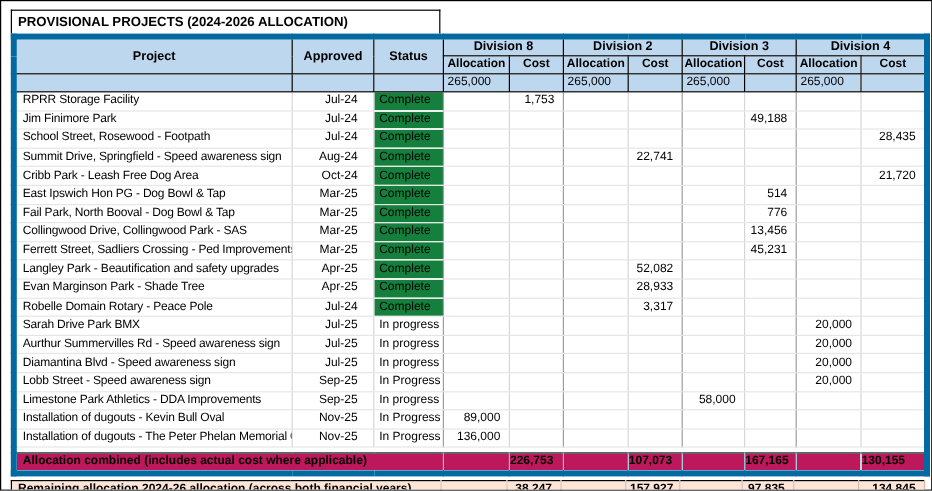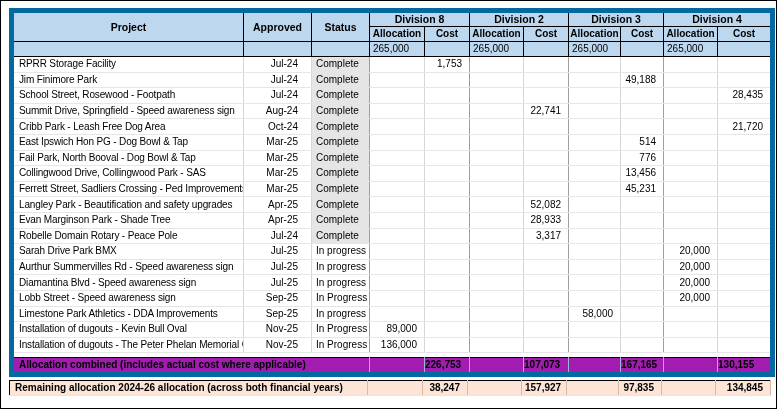--- a/index.html
+++ b/index.html
@@ -60,28 +60,28 @@
     border-right: 1px solid #d6d6d6;
     border-bottom: 1px solid #e6e6e6;
     line-height: 1;
     white-space: nowrap;
     overflow: hidden;
     padding: 0 3px;
   }
   tbody td.project { text-align: left; padding-left: 5px; letter-spacing: -0.15px; margin-left: 35px; }
   tbody td.approved { text-align: right; padding-right: 13px; }
   tbody td.status { text-align: left; padding-left: 4px; }
-  tbody td.complete { background: #e5e5e5; }
+  tbody td.complete { background: #15803d; }
   tbody td.num { text-align: right; padding-right: 7px; }
   tbody td.grp-end { border-right-color: #9e9e9e; }
 
   
   tfoot tr.spacer-row td { height: 5px; background: #fff; border: 0; }
   tfoot tr.combined-row td {
-    background: #a21caf;
+    background: #be185d;
     height: 17px;
     font-weight: bold;
     border-top: 1px solid #000;
     border-bottom: 1px solid #000;
     border-right: 1px solid #9ab7cf;
     line-height: 1;
     white-space: nowrap;
     overflow: hidden;
   }
   tfoot td.flabel { text-align: left; padding-left: 5px; }
@@ -99,20 +99,21 @@
   }
   .remaining td.flabel { text-align: left; padding-left: 5px; }
   .remaining td.num { text-align: right; padding-right: 7px; }
 </style>
 </head>
 <body>
 
 <div class="frame">
   <div class="inner">
 
+    <div class="title-box">PROVISIONAL PROJECTS  (2024-2026 ALLOCATION)</div>
 
     <table class="main">
       <colgroup>
         <col style="width:232px">
           <col style="width:68px">
           <col style="width:58px">
         <col style="width:55px">
           <col style="width:45px">
         <col style="width:54px">
           <col style="width:45px">

